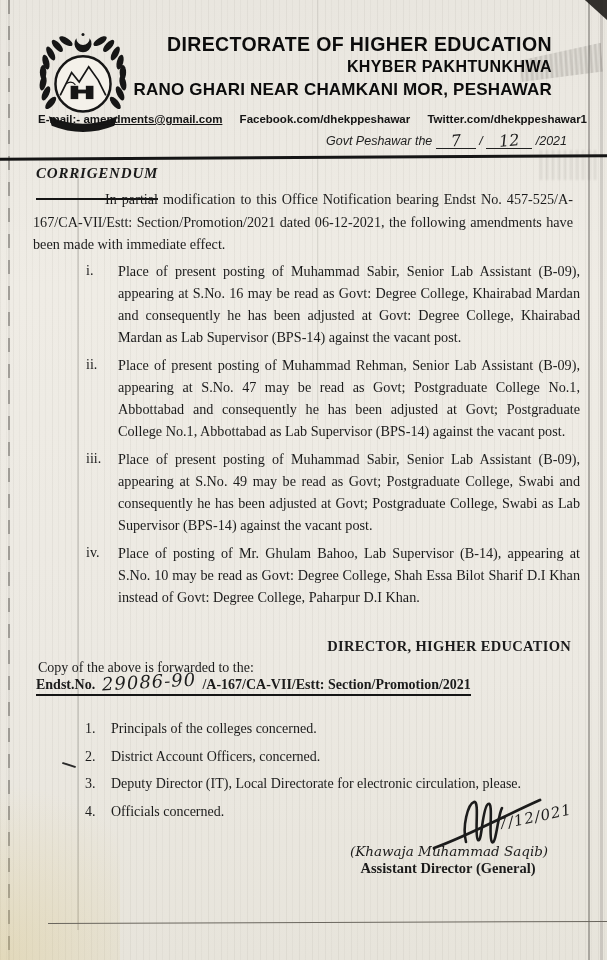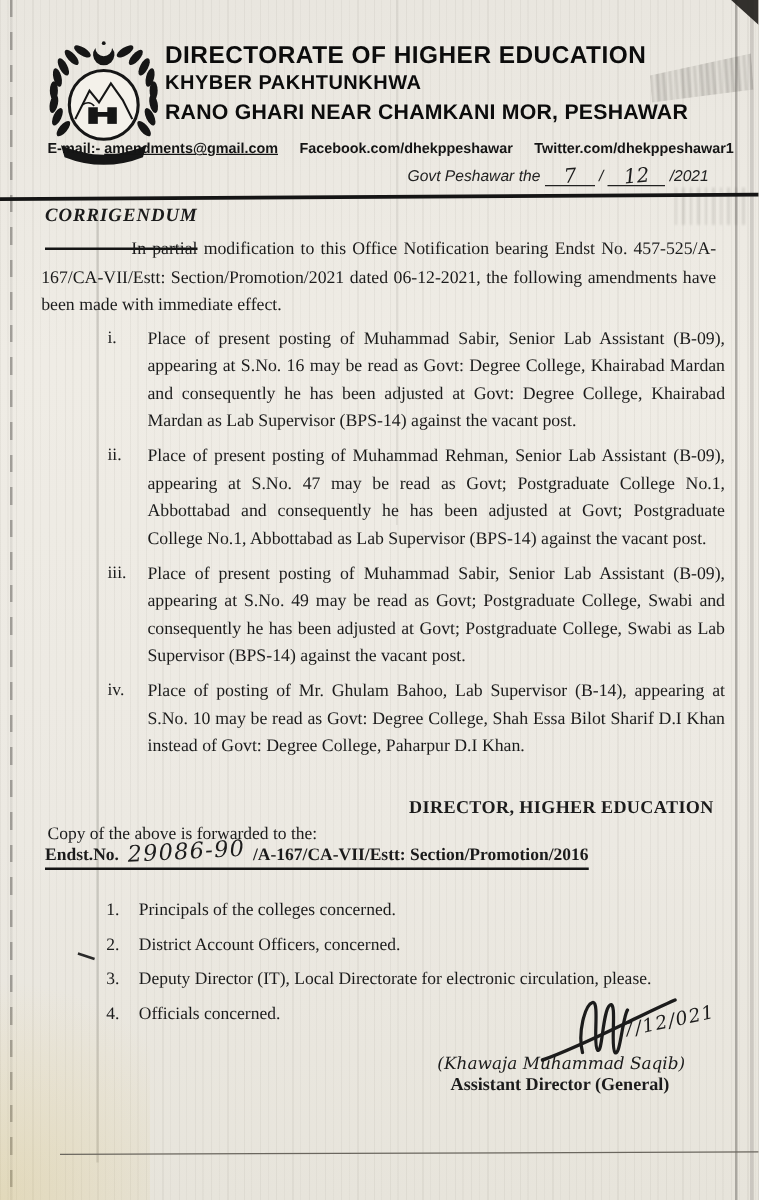--- a/index.html
+++ b/index.html
@@ -23,21 +23,21 @@
     background:repeating-linear-gradient(90deg,rgba(30,26,20,.55) 0 2px,transparent 2px 5px);
     filter:blur(1.1px);transform:rotate(-4deg);
     clip-path:polygon(0 45%,100% 20%,100% 80%,0 90%);}
   .smudge2{position:absolute;left:540px;top:150px;width:60px;height:30px;opacity:.22;
     background:repeating-linear-gradient(90deg,rgba(30,26,20,.5) 0 2px,transparent 2px 6px);filter:blur(1px);}
   .yellow-tint{position:absolute;left:0;bottom:0;width:120px;height:220px;pointer-events:none;
     background:radial-gradient(circle at 0 100%,rgba(214,190,110,.30),transparent 70%);}
   .tick3{position:absolute;left:62px;top:764px;width:14px;height:2px;background:#2a2a2a;transform:rotate(18deg);}
   
   .logo{position:absolute;left:26px;top:24px;width:114px;height:116px;}
-  .title-block{position:absolute;left:132px;top:32px;width:436px;text-align:left;
+  .title-block{position:absolute;left:116px;top:32px;width:436px;text-align:right;
     font-family:"Liberation Sans",sans-serif;font-weight:bold;color:#0c0c0c;}
   .title-1{font-size:19.5px;letter-spacing:.4px;line-height:24px;}
   .title-2{font-size:16px;letter-spacing:.4px;line-height:22px;}
   .title-3{font-size:17px;letter-spacing:.2px;line-height:24px;}
   .contact-line{position:absolute;left:38px;top:113px;width:545px;
     font-family:"Liberation Sans",sans-serif;font-weight:bold;font-size:11.5px;color:#141414;white-space:nowrap;}
   .contact-line .sep{display:inline-block;width:14px;}
   .email-link{text-decoration:underline;}
   .date-line{position:absolute;right:40px;top:133px;font-family:"Liberation Sans",sans-serif;
     font-style:italic;font-size:12.5px;color:#222;}
@@ -178,21 +178,21 @@
       <div class="num">iv.</div>
       <div class="txt">Place of posting of Mr. Ghulam Bahoo, Lab Supervisor (B-14), appearing at S.No. 10 may be read as Govt: Degree College, Shah Essa Bilot Sharif D.I Khan instead of Govt: Degree College, Paharpur D.I Khan.</div>
     </div>
   </div>
 
   <div class="director-line">DIRECTOR, HIGHER EDUCATION</div>
 
   <div class="endst-line">
     <span>Endst.No.</span>
     <span class="hand">29086-90</span>
-    <span>/A-167/CA-VII/Estt: Section/Promotion/2016</span>
+    <span>/A-167/CA-VII/Estt: Section/Promotion/2021</span>
   </div>
   <div class="copy-line">Copy of the above is forwarded to the:</div>
 
   <div class="recipients">
     <div class="recipient">
       <div class="num">1.</div>
       <div class="txt">Principals of the colleges concerned.</div>
     </div>
     <div class="recipient">
       <div class="num">2.</div>

